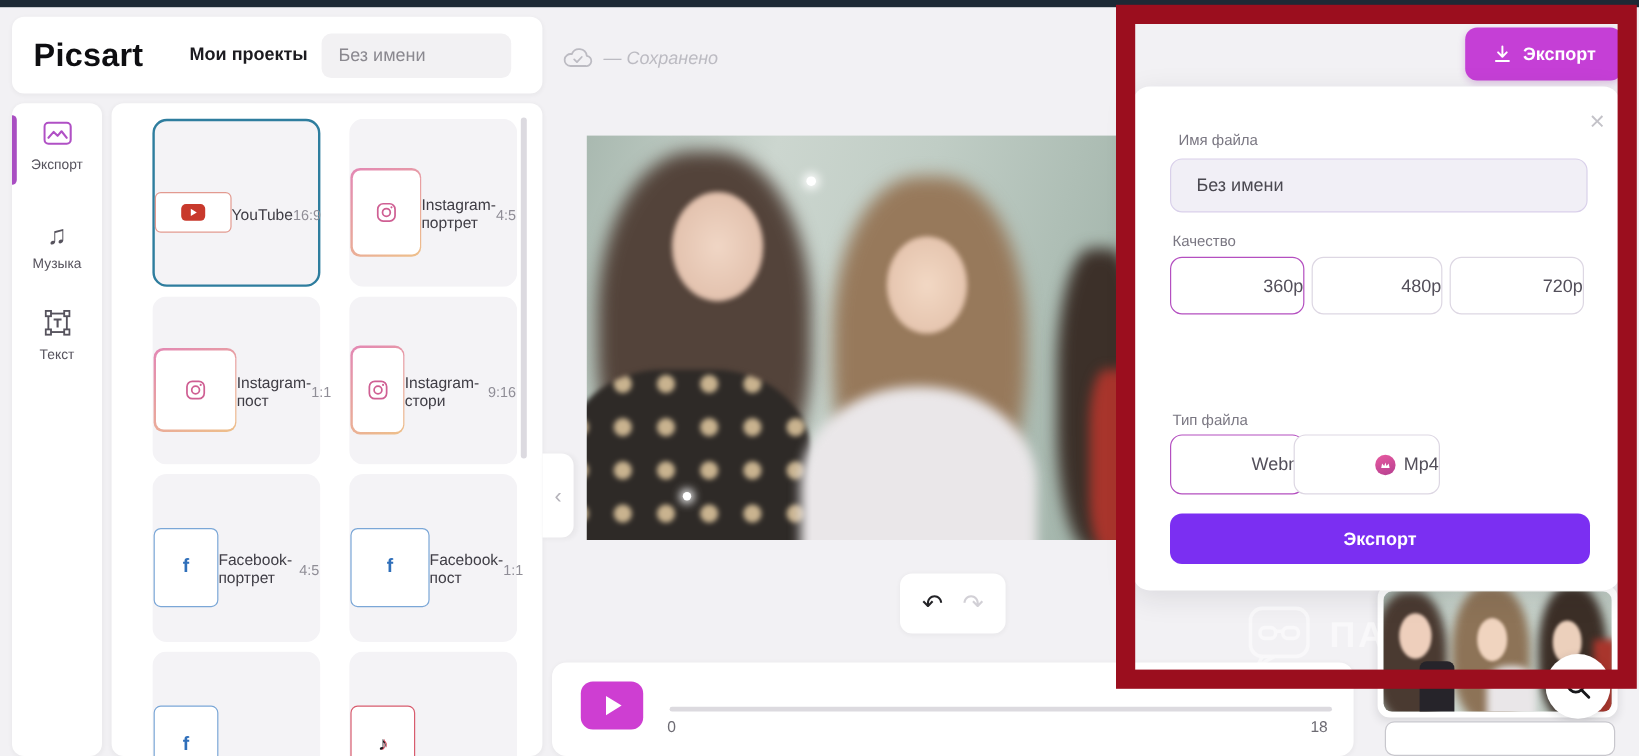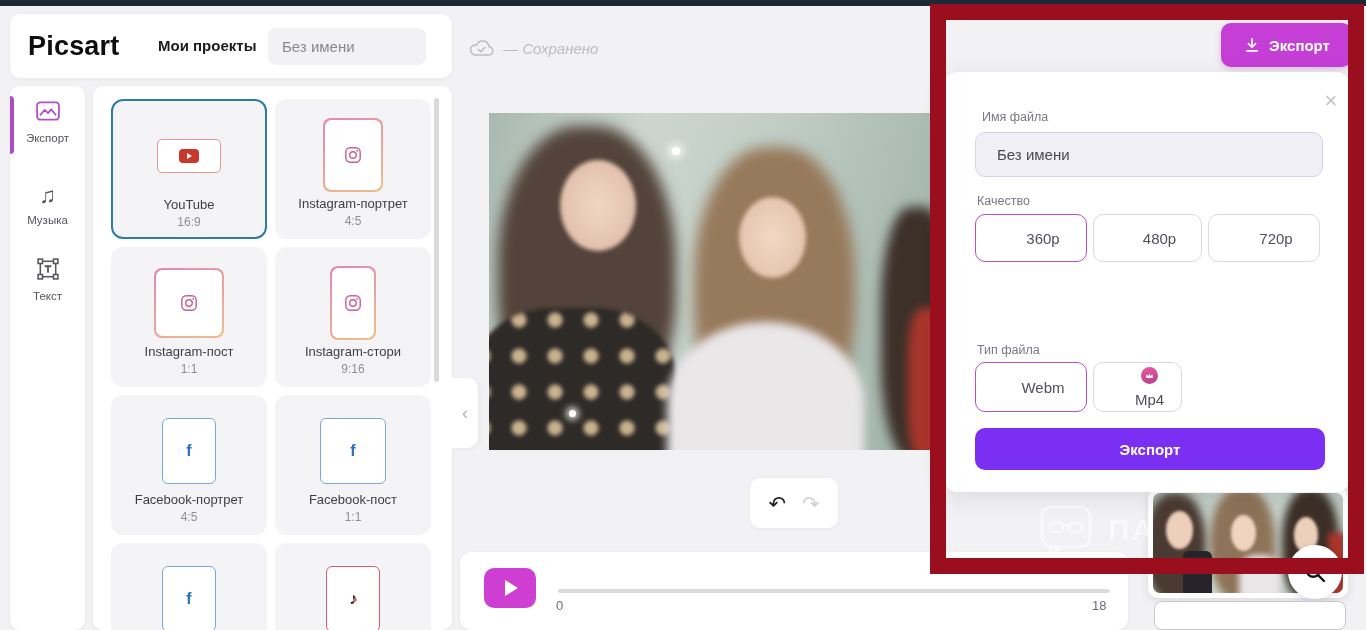--- a/index.html
+++ b/index.html
@@ -26,22 +26,22 @@
   
   #sidebar{left:10px;top:86px;width:75px;height:544px;}
   .side-item{position:absolute;left:0;width:75px;text-align:center;cursor:pointer;}
   .side-item .glyph{display:block;height:28px;line-height:28px;font-size:22px;color:#56535d;}
   .side-item .lbl{display:block;margin-top:4px;font-size:11.5px;color:#56535d;}
   #side-active-bar{left:0;top:10px;width:4px;height:58px;background:#a94ec2;border-radius:0 4px 4px 0;}
 
   
   #format-panel{left:93px;top:86px;width:359px;height:544px;overflow:hidden;}
   #tile-grid{position:absolute;left:18px;top:13px;display:grid;grid-template-columns:156px 156px;grid-auto-rows:140px;gap:8px;}
-  .tile{background:#f4f3f6;border-radius:12px;display:flex;flex-direction:column;align-items:center;
-    justify-content:flex-start;padding-top:16px;cursor:pointer;border:1px solid transparent;}
+  .tile{background:#f4f3f6;border-radius:12px;display:flex;flex-direction:row;align-items:center;
+    justify-content:flex-start;padding-top:16px;cursor:pointer;border:1px solid transparent;margin-left:16px;}
   .tile.selected{border:2px solid var(--selected_tile_border,#2e7d9e);}
   .shape-wrap{height:78px;display:flex;align-items:center;justify-content:center;}
   .t-label{font-size:13px;color:#3f3d45;margin-top:2px;}
   .t-ratio{font-size:12px;color:#8f8d96;margin-top:3px;}
   .yt-frame{width:64px;height:34px;border:1.5px solid #e29a90;border-radius:5px;background:#fff;
     display:flex;align-items:center;justify-content:center;}
   .yt-play{width:20px;height:14px;background:#c8392c;border-radius:4px;display:flex;align-items:center;justify-content:center;}
   .yt-play::after{content:"";border-left:5px solid #fff;border-top:3.5px solid transparent;border-bottom:3.5px solid transparent;}
   .ig-grad{padding:1.6px;background:linear-gradient(150deg,#e387b4,#eec08a);border-radius:8px;}
   .ig-inner{background:#fff;border-radius:6.5px;display:flex;align-items:center;justify-content:center;}
@@ -94,21 +94,21 @@
     color:#fff;font-size:15px;font-weight:700;box-shadow:0 2px 6px rgba(150,40,170,.25);}
   #export-dialog{left:944px;top:72px;width:406px;height:420px;background:#fff;border-radius:14px;
     box-shadow:0 6px 24px rgba(30,30,40,.10);}
   #dlg-close{position:absolute;left:376px;top:18px;width:22px;height:22px;color:#c3c2c8;font-size:22px;
     line-height:22px;text-align:center;cursor:pointer;}
   .dlg-label{position:absolute;font-size:12.5px;color:#7a7782;}
   #file-name-input{position:absolute;left:31px;top:60px;width:348px;height:45px;background:#f1eff6;
     border:1px solid #d9d0ea;border-radius:10px;padding:0 21px;font-size:15px;color:#4a4850;
     font-family:"Liberation Sans",sans-serif;outline:none;}
   .opt-btn{position:absolute;height:48px;background:#fff;border:1px solid #ddd7e3;border-radius:10px;
-    display:flex;align-items:center;justify-content:center;gap:7px;font-size:15px;color:#534f5a;cursor:pointer;padding-left:24px;}
+    display:flex;align-items:center;justify-content:flex-end;gap:7px;font-size:15px;color:#534f5a;cursor:pointer;padding-left:24px;}
   .opt-btn.selected{border:1.7px solid var(--selected_option_border,#b44fc0);}
   .badge{width:17px;height:17px;border-radius:50%;background:linear-gradient(160deg,#e85aa0,#b53f90);
     display:flex;align-items:center;justify-content:center;flex:0 0 auto;}
   #export-main-btn{position:absolute;left:31px;top:356px;width:350px;height:42px;background:var(--accent_violet,#7b2ff2);
     border:none;border-radius:10px;color:#fff;font-size:15px;font-weight:700;cursor:pointer;
     font-family:"Liberation Sans",sans-serif;}
 
   
   #annotation-rect{left:930px;top:4px;width:434px;height:570px;border:16px solid var(--annotation_red,#9b0e1e);
     pointer-events:none;z-index:50;}
@@ -353,21 +353,21 @@
       <span>480p</span>
     </div>
     <div class="opt-btn" style="left:264px;top:142px;width:112px;">
       <span>720p</span>
     </div>
 
     <span class="dlg-label" style="left:33px;top:271px;">Тип файла</span>
     <div class="opt-btn selected" style="left:31px;top:290px;width:112px;height:50px;">
       <span>Webm</span>
     </div>
-    <div class="opt-btn" style="left:149px;top:290px;width:89px;height:50px;flex-direction:column;">
+    <div class="opt-btn" style="left:134px;top:290px;width:122px;height:50px;">
       <span class="badge">
         <svg width="9" height="7" viewBox="0 0 18 14">
             <path d="M2 12 L3.5 4.5 L7 8.5 L9 3 L11 8.5 L14.5 4.5 L16 12 Z" fill="#fff"></path>
           </svg>
       </span>
       <span>Mp4</span>
     </div>
 
     <button id="export-main-btn">Экспорт</button>
   </div>

